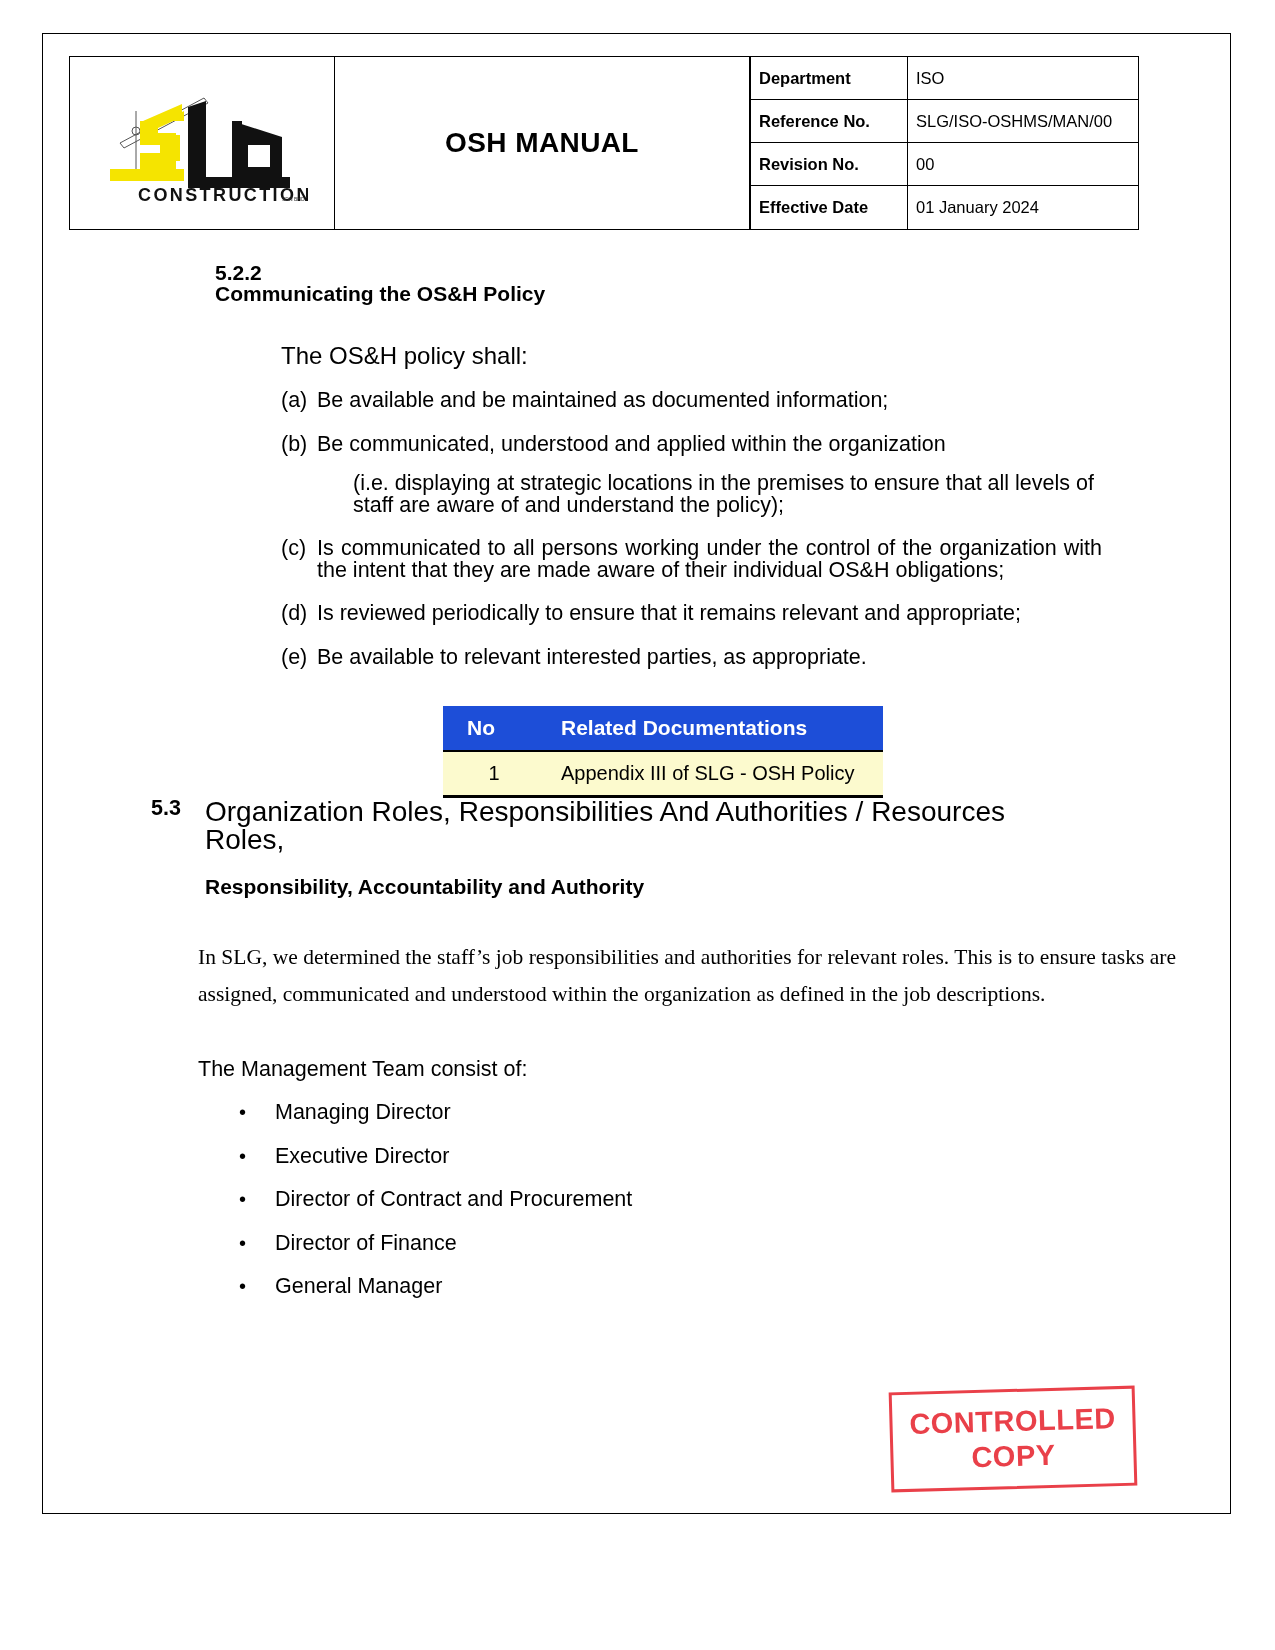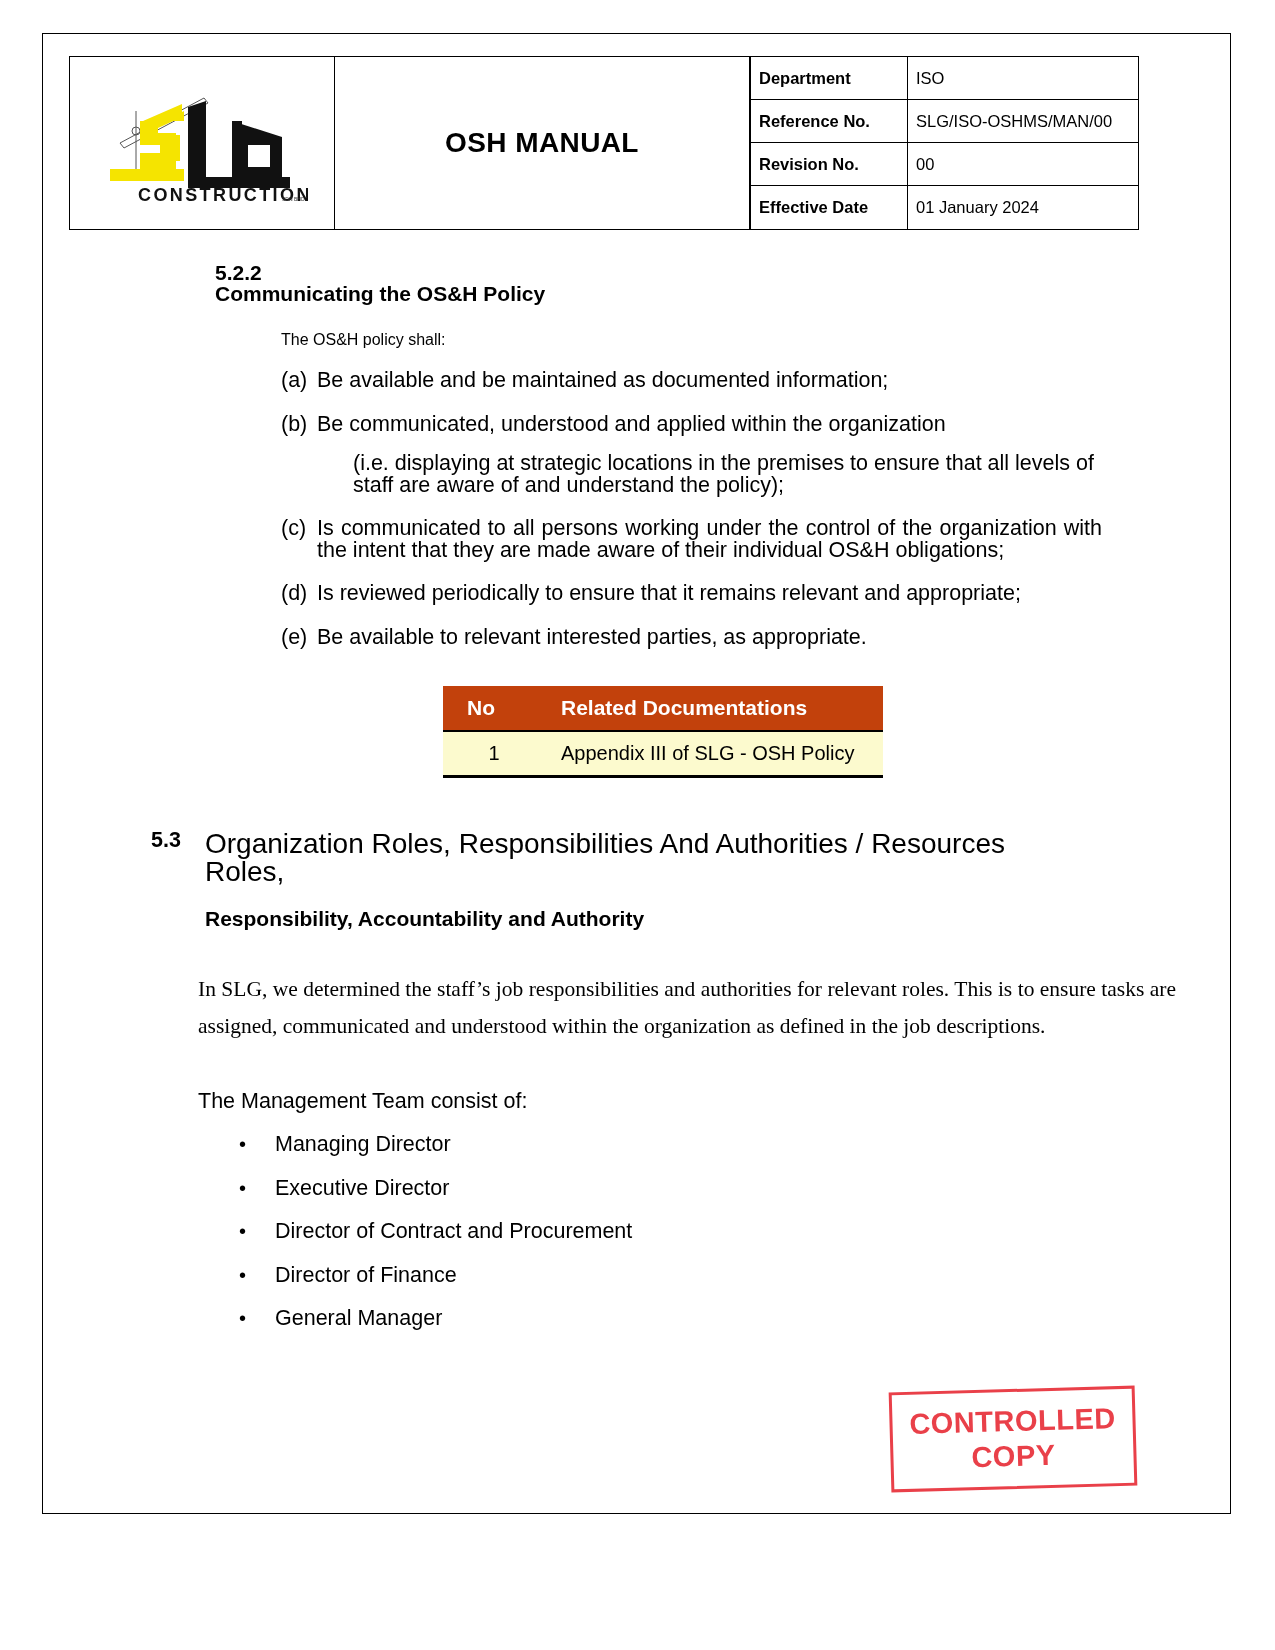--- a/index.html
+++ b/index.html
@@ -102,22 +102,22 @@
     margin-left: 172px;
     margin-top: 48px;
   }
   .sect-522 .num { width: 74px; }
 
   .indent-block {
     margin-left: 238px;
     margin-right: 128px;
   }
   .plain-line {
-    margin-top: 28px;
-    font-size: 16px;
+    margin-top: 40px;
+    font-size: 24px;
   }
 
   .alpha-item {
     display: flex;
     margin-top: 22px;
   }
   .alpha-item .mark {
     width: 36px;
     flex: none;
   }
@@ -137,21 +137,21 @@
   .rel-table-wrap {
     margin-top: 38px;
     margin-left: 162px;
   }
   .rel-table {
     border-collapse: collapse;
     width: 440px;
     table-layout: fixed;
   }
   .rel-table th {
-    background: #c2410c;
+    background: #1d4ed8;
     color: #ffffff;
     font-size: 21px;
     font-weight: bold;
     text-align: left;
     padding: 11px 0 12px 0;
     border: none;
   }
   .rel-table th.c-no { width: 78px; padding-left: 24px; }
   .rel-table th.c-doc { padding-left: 16px; }
   .rel-table td {
@@ -161,21 +161,20 @@
     border: none;
     border-top: 2.5px solid #000;
     border-bottom: 3px solid #000;
   }
   .rel-table td.c-no { text-align: center; width:78px; }
   .rel-table td.c-doc { padding-left: 16px; }
 
   
   .sect-53 {
     margin-left: 108px;
-    margin-top: 52px;
     margin-right: 170px;
   }
   .sect-53 .row1 { display:flex; }
   .sect-53 .num { width: 54px; flex:none; font-weight:bold; }
   .sect-53 .t   { font-weight:normal; font-size:28px; }
   .sect-53 .line2 {
     font-weight:bold;
     font-size:21px;
     margin-left: 54px;
     margin-top: 22px;

